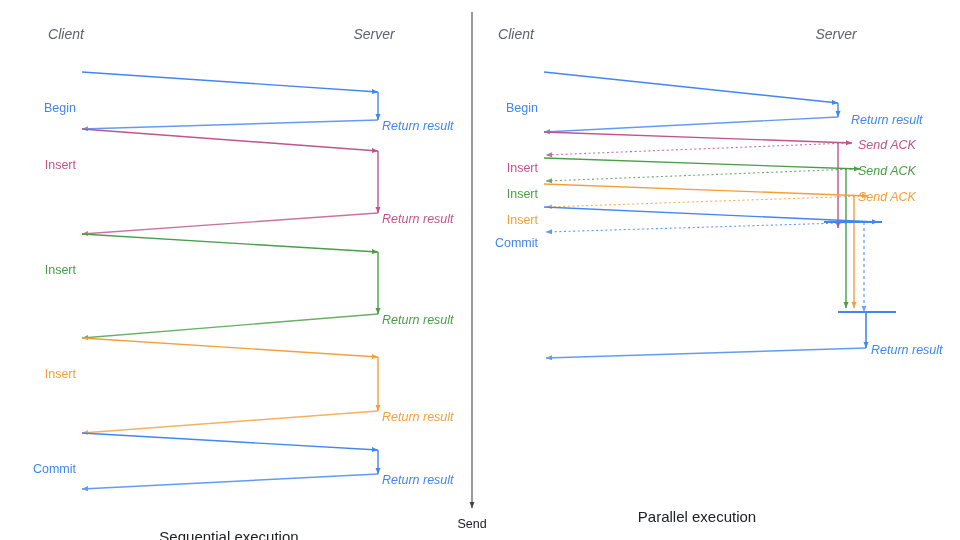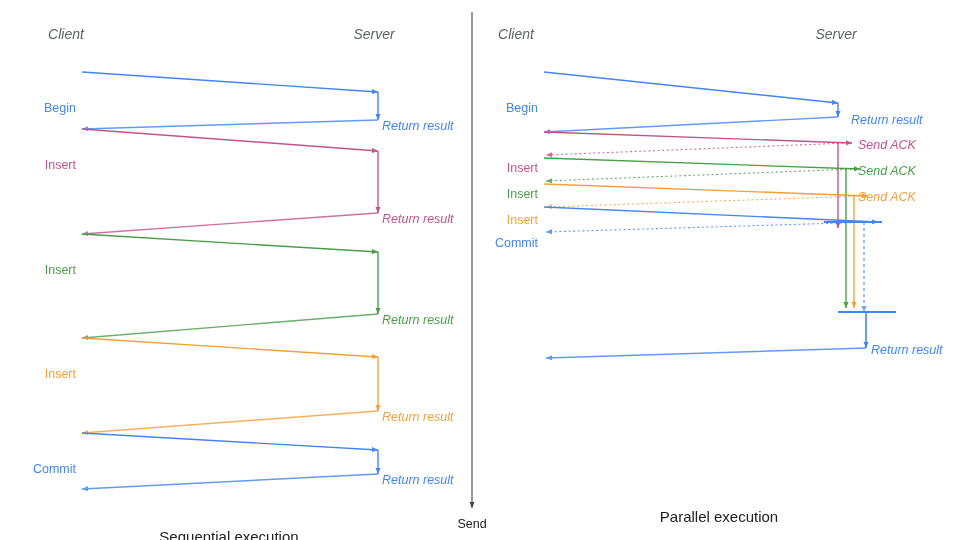--- a/index.html
+++ b/index.html
@@ -141,16 +141,16 @@
       <div class="msg-label r-align" style="left: 538px; top: 72px; color: rgb(66, 133, 244);">Begin</div>
       <div class="msg-label l-align" style="left: 851px; top: 120px; color: rgb(66, 133, 244);">Return result</div>
       <div class="msg-label r-align" style="left: 538px; top: 132px; color: rgb(194, 84, 140);">Insert</div>
       <div class="msg-label l-align" style="left: 858px; top: 145px; color: rgb(194, 84, 140);">Send ACK</div>
       <div class="msg-label r-align" style="left: 538px; top: 158px; color: rgb(74, 158, 72);">Insert</div>
       <div class="msg-label l-align" style="left: 858px; top: 171px; color: rgb(74, 158, 72);">Send ACK</div>
       <div class="msg-label r-align" style="left: 538px; top: 184px; color: rgb(244, 160, 58);">Insert</div>
       <div class="msg-label l-align" style="left: 858px; top: 197px; color: rgb(244, 160, 58);">Send ACK</div>
       <div class="msg-label r-align" style="left: 538px; top: 207px; color: rgb(66, 133, 244);">Commit</div>
       <div class="msg-label l-align" style="left: 871px; top: 350px; color: rgb(66, 133, 244);">Return result</div>
-      <div class="caption c-align" style="left: 719px; top: 516px;">Parallel execution</div>
+      <div class="caption c-align" style="left: 697px; top: 516px;">Parallel execution</div>
     </div>
 
 </div>
 
 </body></html>

